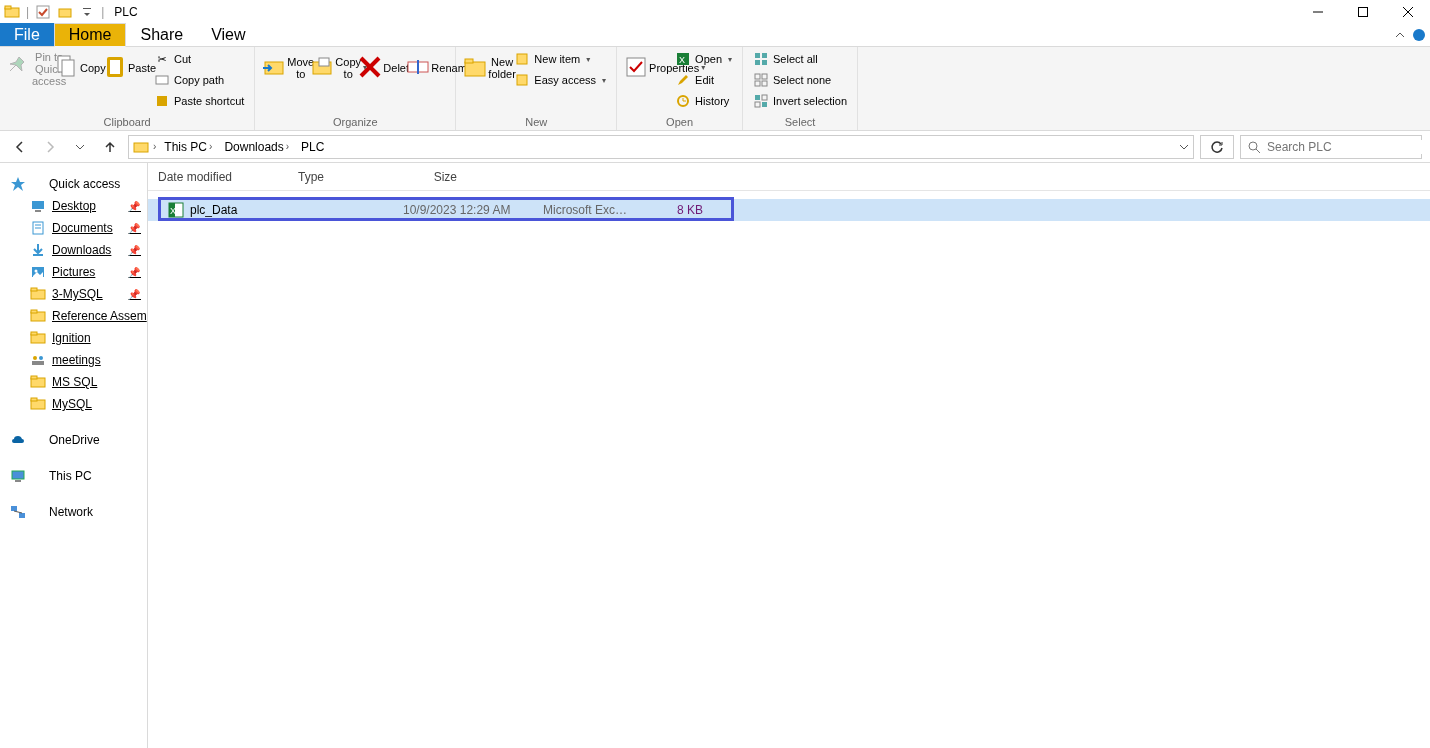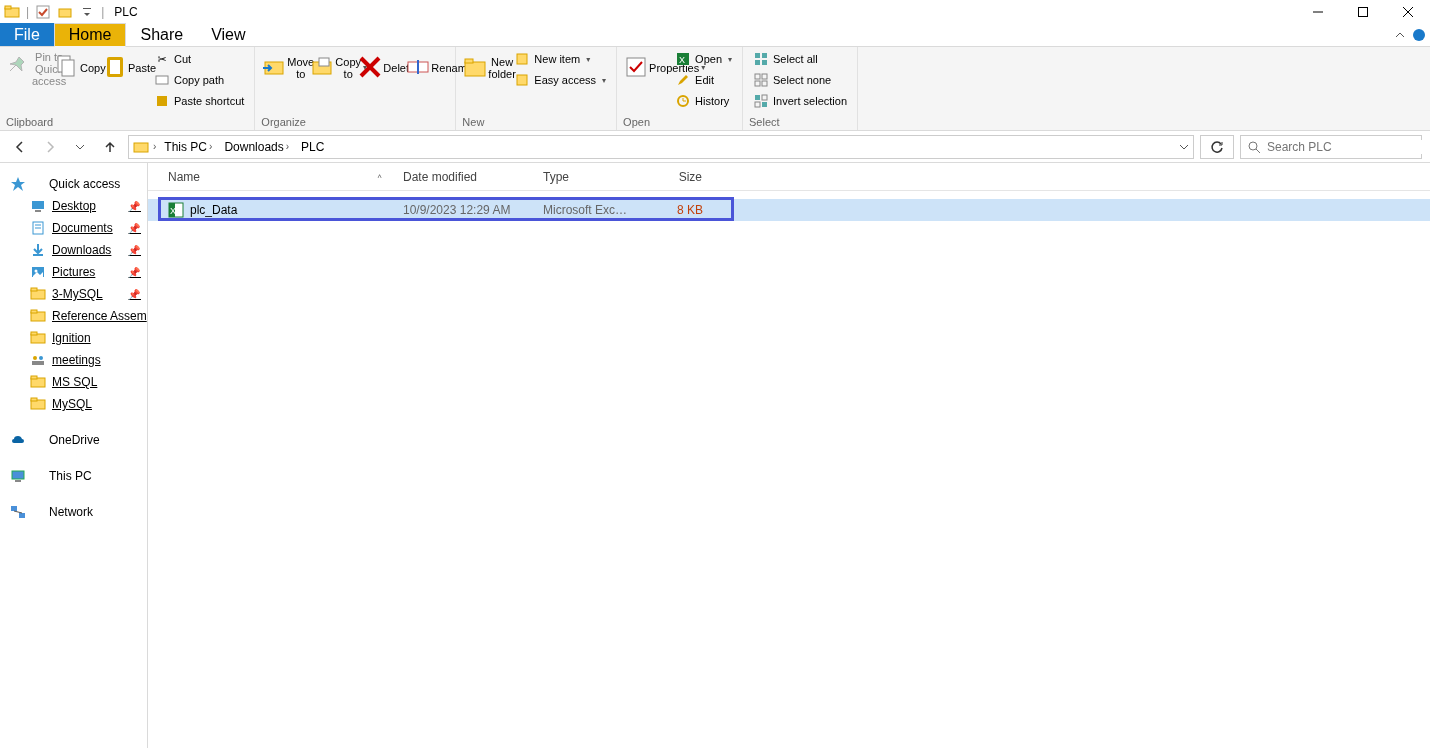--- a/index.html
+++ b/index.html
@@ -17,21 +17,21 @@
 
 .tabs { height: 24px; display: flex; align-items: stretch; border-bottom: 1px solid #dadada; background: #fff; position: relative; }
 .tab { padding: 0 14px; display: flex; align-items: center; font-size: 16px; cursor: pointer; }
 .tab.file { background: #1979ca; color: #fff; }
 .tab.active { background: #eab308; border: 1px solid #dadada; border-bottom: 1px solid #f5f5f5; margin-bottom: -1px; }
 .tabs-right { position: absolute; right: 4px; top: 0; height: 100%; display: flex; align-items: center; gap: 6px; }
 
 
 .ribbon { height: 84px; background: #f5f5f5; border-bottom: 1px solid #dadada; display: flex; }
 .rgroup { border-right: 1px solid #e1e1e1; padding: 2px 6px 0; display: flex; flex-direction: column; justify-content: space-between; }
-.rgroup-title { text-align: left; font-size: 11px; color: #666; padding-bottom: 2px; }
+.rgroup-title { text-align: center; font-size: 11px; color: #666; padding-bottom: 2px; }
 .rgroup-body { flex: 1; display: flex; align-items: flex-start; gap: 4px; }
 .rbtn-large { display: flex; flex-direction: row; align-items: center; width: 44px; padding-top: 2px; font-size: 11px; text-align: center; line-height: 1.1; cursor: pointer; }
 .rbtn-large .ricon { width: 32px; height: 32px; display: flex; align-items: center; justify-content: center; margin-bottom: 2px; }
 .rbtn-small-col { display: flex; flex-direction: column; gap: 1px; }
 .rbtn-small { display: flex; align-items: center; gap: 4px; font-size: 11px; padding: 2px 4px; cursor: pointer; white-space: nowrap; }
 .rbtn-small .ricon-s { width: 16px; height: 16px; display: flex; align-items: center; justify-content: center; }
 .caret { font-size: 8px; margin-left: 2px; color: #555; }
 
 
 .navbar { height: 32px; border-bottom: 1px solid #dadada; display: flex; align-items: center; gap: 6px; padding: 0 8px; }
@@ -65,21 +65,21 @@
 .sort-ind { font-size: 8px; color: #666; }
 
 .rows { position: relative; }
 .row-hl { position: absolute; left: 10px; top: 6px; width: 576px; height: 24px; border: 3px solid #4a55d8; pointer-events: none; }
 .row { display: flex; align-items: center; height: 22px; font-size: 12px; color: #444; margin-top: 8px; }
 .row.selected { background: #cde3f8; }
 .row .rcell { padding: 0 10px; overflow: hidden; text-overflow: ellipsis; white-space: nowrap; }
 .row .rcell.name { width: 245px; padding-left: 20px; display: flex; align-items: center; gap: 6px; color: #000; }
 .row .rcell.date { width: 140px; color: #666; }
 .row .rcell.type { width: 110px; color: #666; }
-.row .rcell.size { width: 70px; text-align: right; color: #c2410c; }
+.row .rcell.size { width: 70px; text-align: right; color: #701a75; }
 
 
 svg { display: block; }
 </style>
 </head>
 <body>
 
 <div class="titlebar">
   <div class="titlebar-left">
     <span class="qat-icon">
@@ -577,24 +577,20 @@
               <line x1="4" y1="7" x2="12" y2="9" stroke="#555"></line>
             </svg>
           </span>
         <span>Network</span>
       </div>
     </div>
   </div>
 
   <div class="filepane">
     <div class="columns">
-      <div class="col name">
-          <span>Name</span>
-          <span class="sort-ind" style="margin-left:auto">˄</span>
-        </div>
       <div class="col date">
           <span>Date modified</span>
         </div>
       <div class="col type">
           <span>Type</span>
         </div>
       <div class="col size">
           <span>Size</span>
         </div>
     </div>

